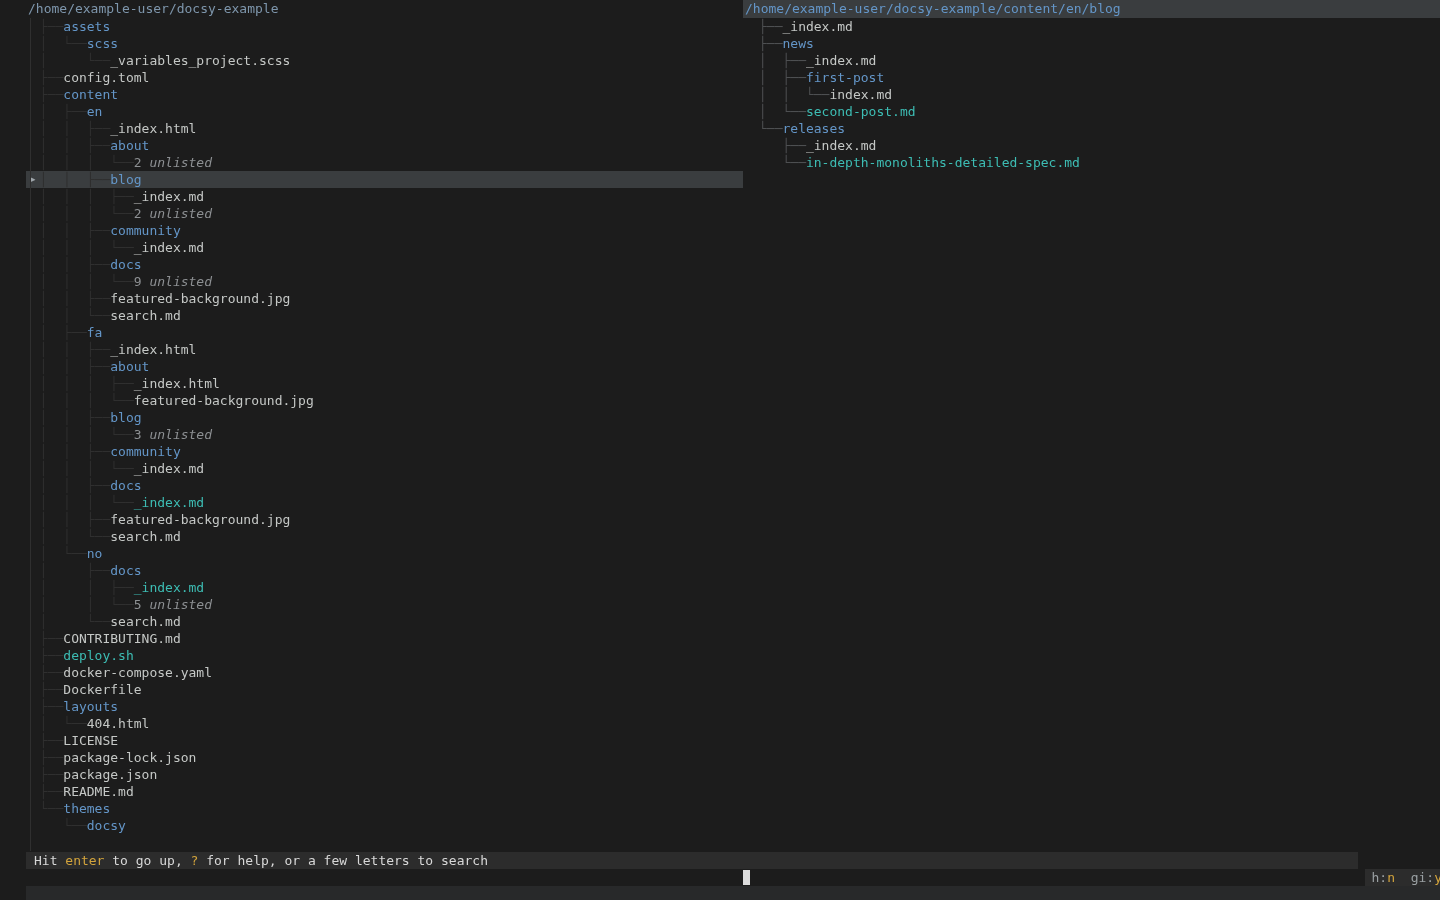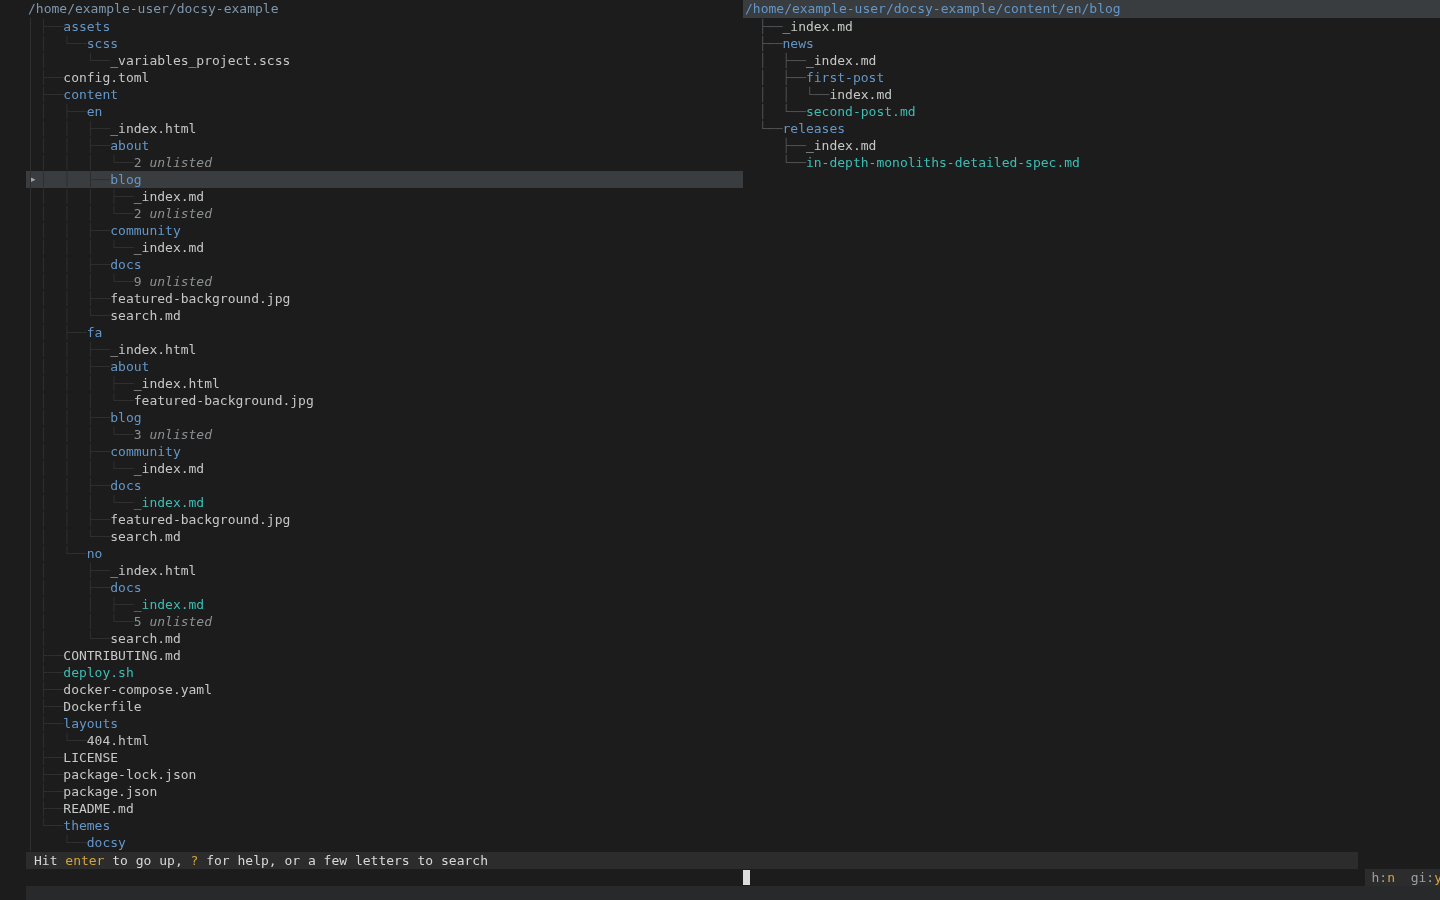--- a/index.html
+++ b/index.html
@@ -93,21 +93,20 @@
         <div class="row"><span class="branch"> │  │  │  └──</span><span class="n-file">featured-background.jpg</span></div>
         <div class="row"><span class="branch"> │  │  ├──</span><span class="n-dir">blog</span></div>
         <div class="row"><span class="branch"> │  │  │  └──</span><span class="n-unlisted"><span>3 </span><i>unlisted</i></span></div>
         <div class="row"><span class="branch"> │  │  ├──</span><span class="n-dir">community</span></div>
         <div class="row"><span class="branch"> │  │  │  └──</span><span class="n-file">_index.md</span></div>
         <div class="row"><span class="branch"> │  │  ├──</span><span class="n-dir">docs</span></div>
         <div class="row"><span class="branch"> │  │  │  └──</span><span class="n-special">_index.md</span></div>
         <div class="row"><span class="branch"> │  │  ├──</span><span class="n-file">featured-background.jpg</span></div>
         <div class="row"><span class="branch"> │  │  └──</span><span class="n-file">search.md</span></div>
         <div class="row"><span class="branch"> │  └──</span><span class="n-dir">no</span></div>
-        <div class="row"><span class="branch"> │     ├──</span><span class="n-file">_index.html</span></div>
         <div class="row"><span class="branch"> │     ├──</span><span class="n-dir">docs</span></div>
         <div class="row"><span class="branch"> │     │  ├──</span><span class="n-special">_index.md</span></div>
         <div class="row"><span class="branch"> │     │  └──</span><span class="n-unlisted"><span>5 </span><i>unlisted</i></span></div>
         <div class="row"><span class="branch"> │     └──</span><span class="n-file">search.md</span></div>
         <div class="row"><span class="branch"> ├──</span><span class="n-file">CONTRIBUTING.md</span></div>
         <div class="row"><span class="branch"> ├──</span><span class="n-special">deploy.sh</span></div>
         <div class="row"><span class="branch"> ├──</span><span class="n-file">docker-compose.yaml</span></div>
         <div class="row"><span class="branch"> ├──</span><span class="n-file">Dockerfile</span></div>
         <div class="row"><span class="branch"> ├──</span><span class="n-dir">layouts</span></div>
         <div class="row"><span class="branch"> │  └──</span><span class="n-file">404.html</span></div>

